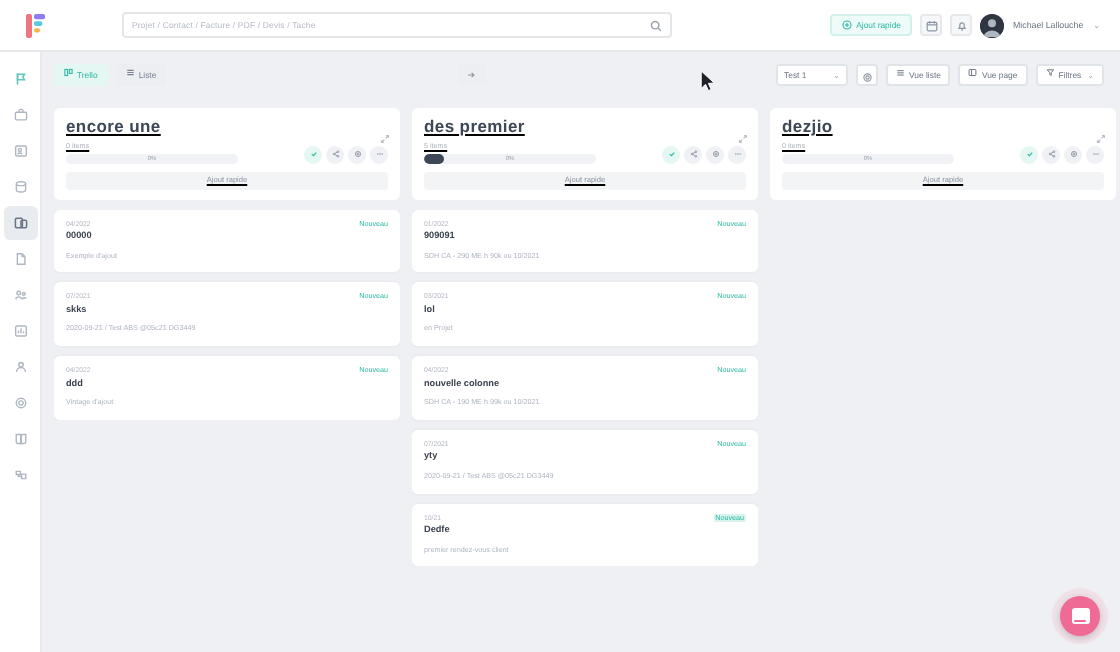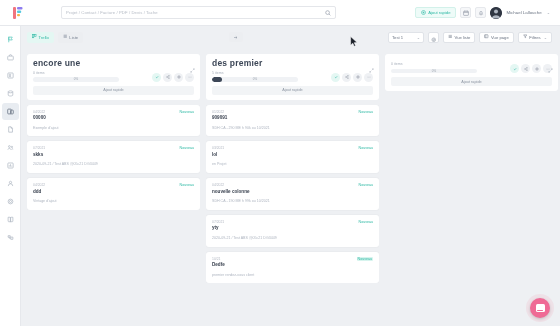--- a/index.html
+++ b/index.html
@@ -142,20 +142,21 @@
     padding: 6px 6px 0 6px;
     overflow: hidden;
   }
   .column { width: 173px; flex: 0 0 173px; display: flex; flex-direction: column; }
 
   .col-head {
     background: #ffffff;
     border-radius: 3px;
     padding: 5px 6px 5px 6px;
     position: relative;
+    text-decoration: underline;
   }
   .col-title {
     font-size: 8.5px; color: #3d4757; font-weight: bold;
     letter-spacing: .2px; line-height: 1;
   }
   .col-collapse {
     position: absolute; right: 5px; top: 5px;
     color: #b0b7c2;
   }
   .col-meta-row {
@@ -639,20 +640,21 @@
           </div>
           <div class="card-status hl">Nouveau</div>
         </div>
         <div class="card-desc">premier rendez-vous client</div>
       </div>
     </div>
   </div>
 
   <div class="column">
     <div class="col-head">
+      <div class="col-title">dezjio</div>
       <span class="col-collapse">
         <svg width="5" height="5" viewBox="0 0 10 10" fill="none" stroke="currentColor" stroke-width="1.1">
           <path d="M8.5 1.5 5.6 4.4M8.5 1.5H6.2M8.5 1.5v2.3"></path>
             <path d="M1.5 8.5 4.4 5.6M1.5 8.5h2.3M1.5 8.5V6.2"></path>
         </svg>
       </span>
       <div class="col-meta-row">
         <div class="col-meta-left">
           <div class="col-count">0 items</div>
           <div class="progress">

